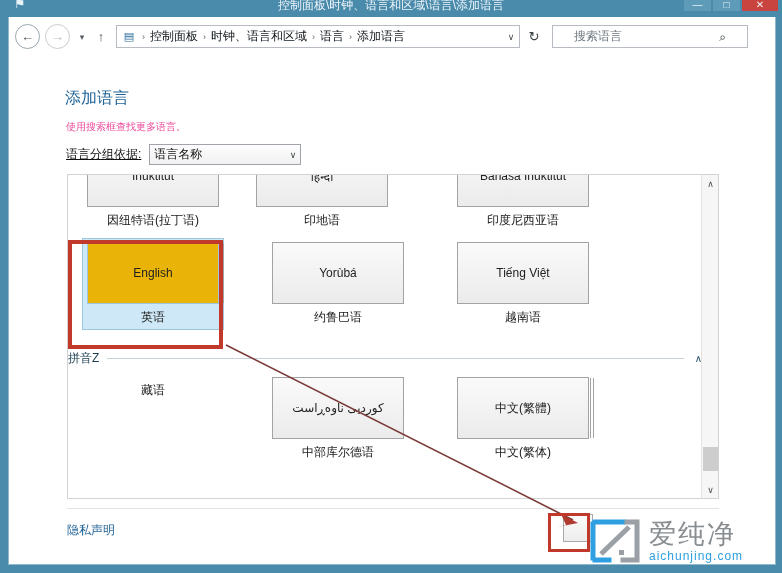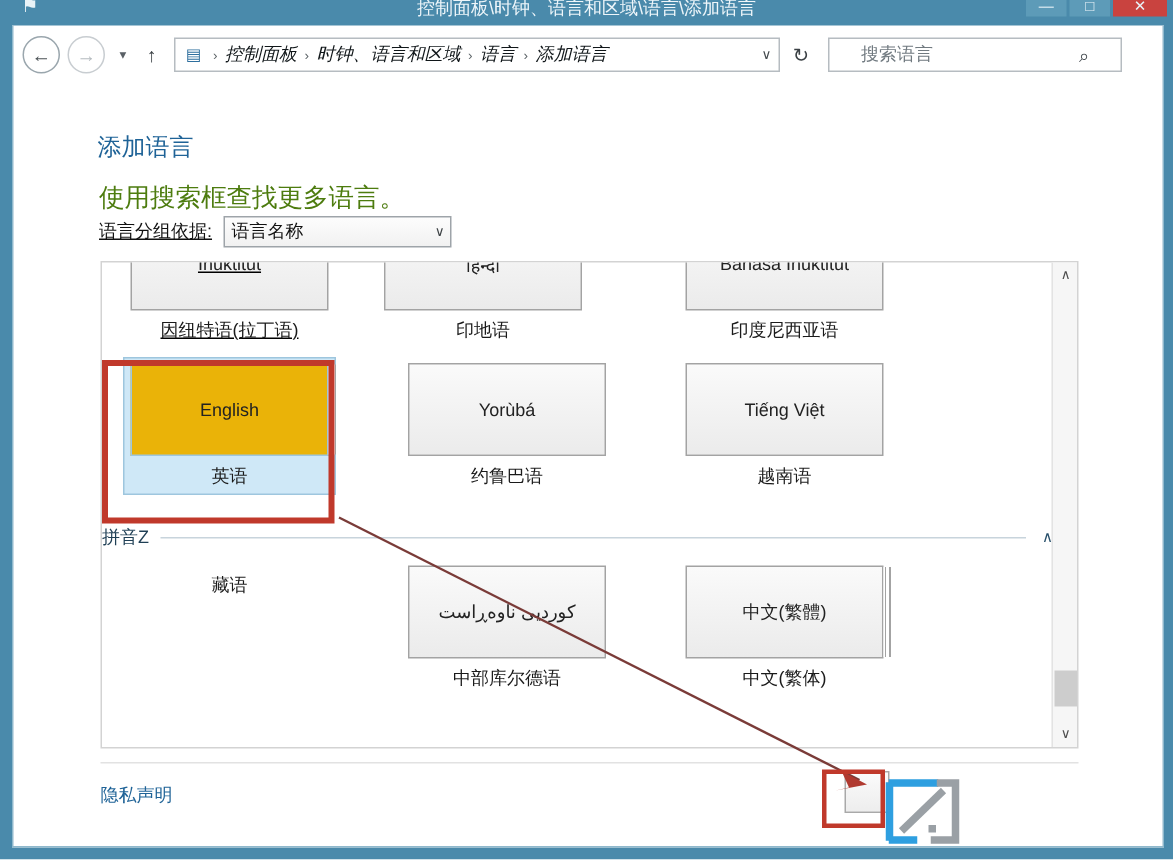--- a/index.html
+++ b/index.html
@@ -78,21 +78,21 @@
     border: 1px solid #b6bcc1; background: #fff;
     display: flex; align-items: center;
     font-size: 12px; color: #10171c;
     padding-left: 3px;
   }
   .addr-icon {
     width: 18px; height: 16px;
     display: flex; align-items: center; justify-content: center;
     font-size: 11px; color: #2e6f9e;
   }
-  .crumb { padding: 0 1px; color: #101619; white-space: nowrap; font-style: italic; }
+  .crumb { padding: 0 1px; color: #101619; white-space: nowrap; }
   .crumb-sep { color: #5d6468; font-size: 9px; padding: 0 4px; }
   .addr-drop {
     margin-left: auto; width: 16px; text-align: center;
     color: #43494d; font-size: 9px;
   }
   .refreshbtn {
     width: 24px; height: 23px; margin-left: 2px;
     display: flex; align-items: center; justify-content: center;
     color: #3a4044; font-size: 13px;
   }
@@ -113,21 +113,21 @@
     border-left: 1px solid #8fb8cc;
     border-right: 1px solid #8fb8cc;
     border-bottom: 1px solid #8fb8cc;
   }
   .page-title {
     position: absolute; left: 56px; top: 32px;
     font-size: 16px; color: #1f6397; font-weight: normal;
   }
   .page-sub {
     position: absolute; left: 57px; top: 64px;
-    font-size: 17px; color: #4d7c0f;
+    font-size: 10px; color: #ec4899;
   }
   .groupby-row {
     position: absolute; left: 57px; top: 88px;
     display: flex; align-items: center; gap: 8px;
   }
   .groupby-label { font-size: 12px; color: #111; text-decoration: underline; }
   .groupby-select {
     width: 152px; height: 21px;
     border: 1px solid #9ea4a9;
     background: linear-gradient(#fdfdfd, #f1f1f1);
@@ -306,21 +306,21 @@
     <div class="groupby-row">
       <span class="groupby-label">语言分组依据:</span>
       <div class="groupby-select">
         <span class="cv">语言名称</span>
         <span class="ar">∨</span>
       </div>
     </div>
 
     <div class="listarea">
       <div class="tilegrid" id="tilegrid">
-          <div class="tile-cell" style="left: 8px; top: -30px; text-decoration: underline;">
+          <div class="tile-cell" style="left: 8px; top: -30px;">
             <div class="inner">
               <div class="tile-box">Inuktitut</div>
               <div class="tile-label">因纽特语(拉丁语)</div>
             </div>
           </div>
           <div class="tile-cell" style="left: 177px; top: -30px;">
             <div class="inner">
               <div class="tile-box">हिन्दी</div>
               <div class="tile-label">印地语</div>
             </div>
@@ -395,15 +395,19 @@
 
   <div class="watermark">
     <div class="wm-logo">
       <svg width="52" height="46" viewBox="0 0 52 46">
         <path d="M6 4 H34 M4 6 V40 M6 42 H20" stroke="#2e9fe0" stroke-width="5" fill="none" stroke-linecap="square"></path>
         <path d="M38 4 H48 M48 6 V40 M48 42 H34" stroke="#9aa0a5" stroke-width="5" fill="none" stroke-linecap="square"></path>
         <line x1="12" y1="36" x2="40" y2="9" stroke="#9aa0a5" stroke-width="5"></line>
         <rect x="30" y="32" width="5" height="5" fill="#9aa0a5"></rect>
       </svg>
     </div>
+    <div class="wm-text">
+      <div class="wm-cn">爱纯净</div>
+      <div class="wm-en">aichunjing.com</div>
+    </div>
   </div>
 
 </div>
 
 </body></html>

